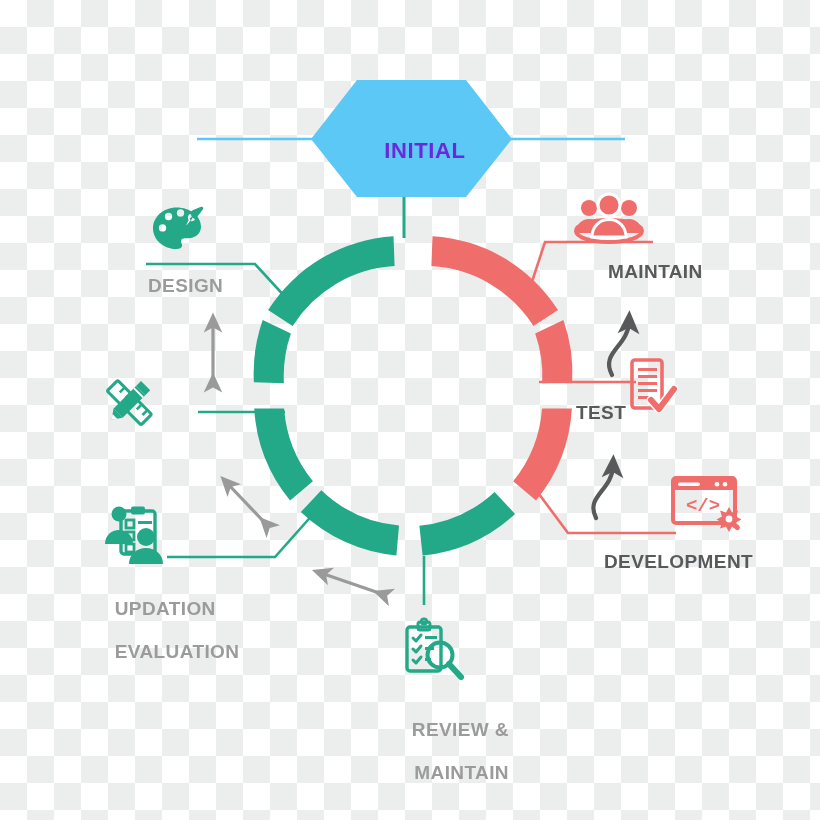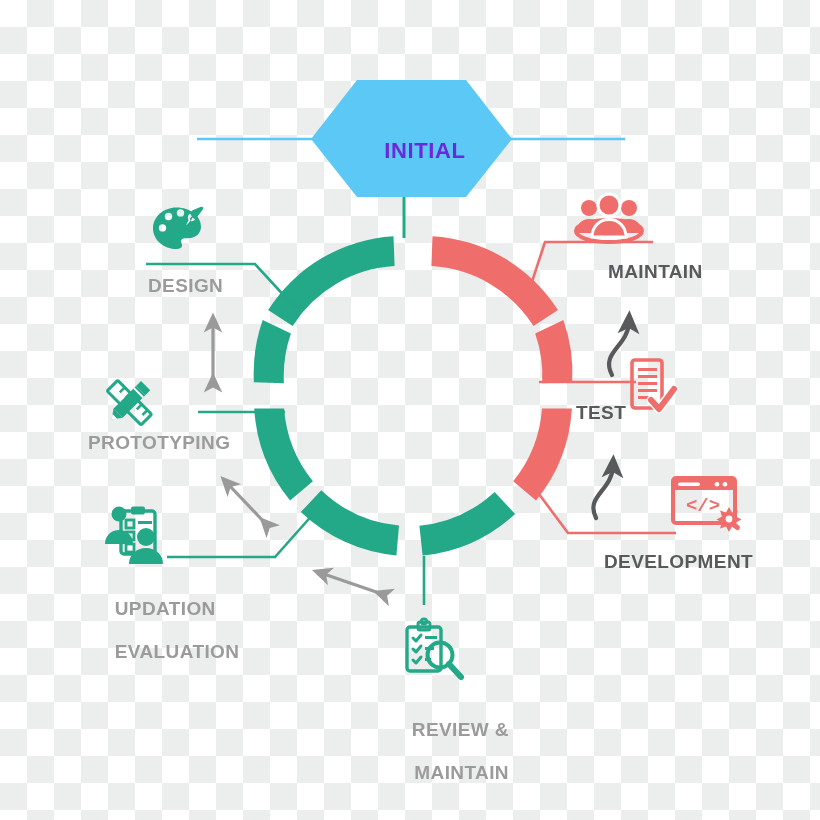--- a/index.html
+++ b/index.html
@@ -250,21 +250,20 @@
     </g>
 
   </svg>
 
   <div class="hex-text" style="left:311px;top:112px;width:201px;">
     <span>INITIAL</span><br>
   </div>
 
   <div class="lbl lbl-left" style="left:148px;top:275px;width:110px;">DESIGN</div>
 
-  <div class="lbl lbl-left" style="left:88px;top:432px;width:164px;">PROTOTYPING</div>
 
   <div class="lbl lbl-left" style="left:92px;top:576px;width:146px;">
     <span>UPDATION</span><br>
     <span>EVALUATION</span>
   </div>
 
   <div class="lbl lbl-bottom" style="left:361px;top:697px;width:148px;">
     <span>REVIEW &amp;</span><br>
     <span>MAINTAIN</span>
   </div>

